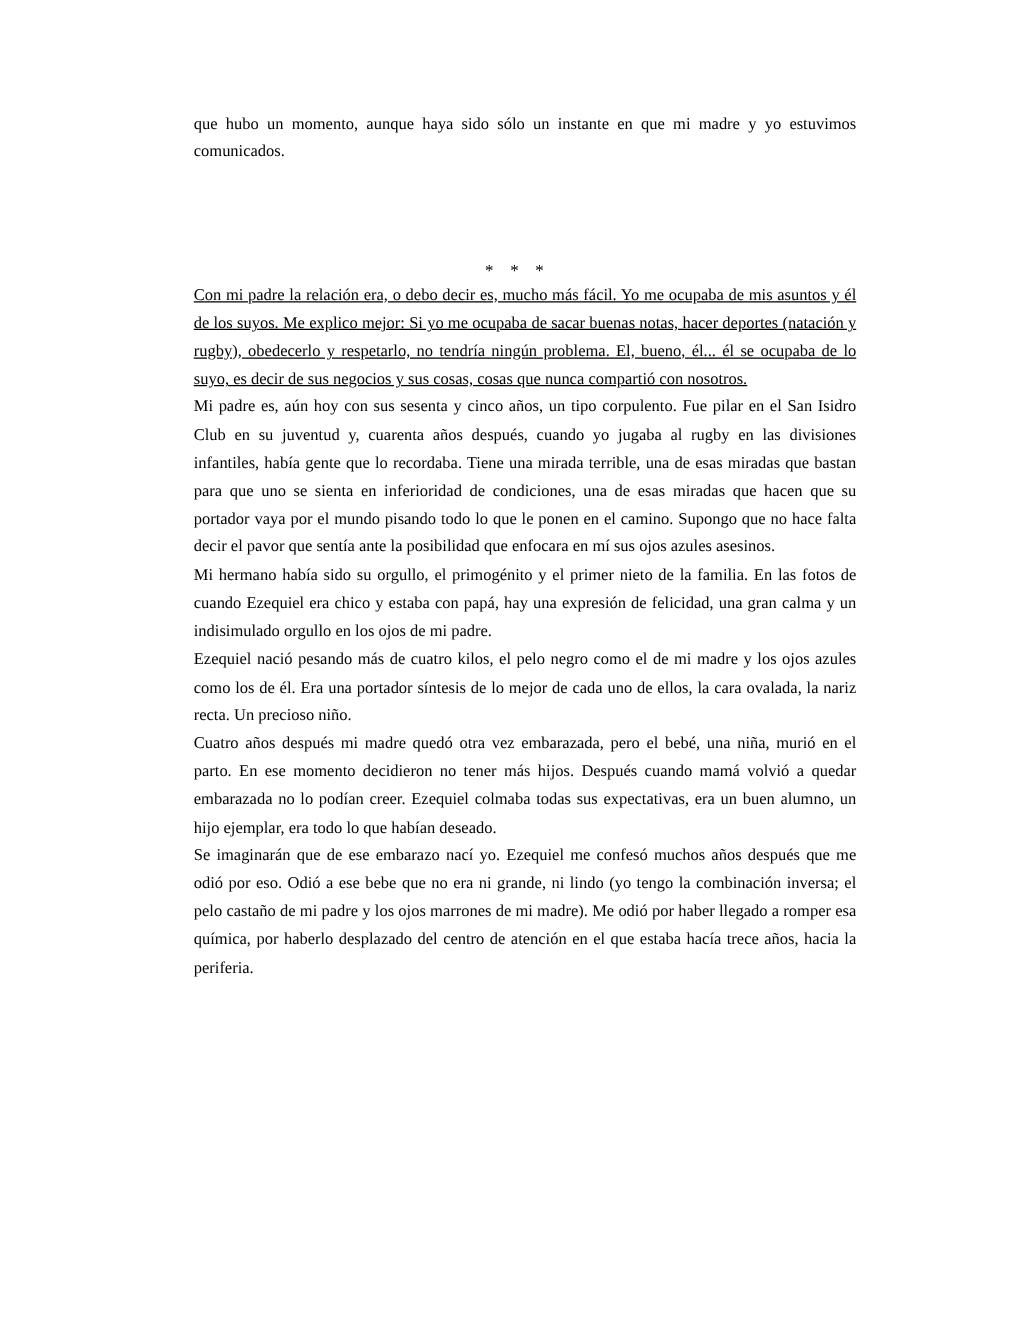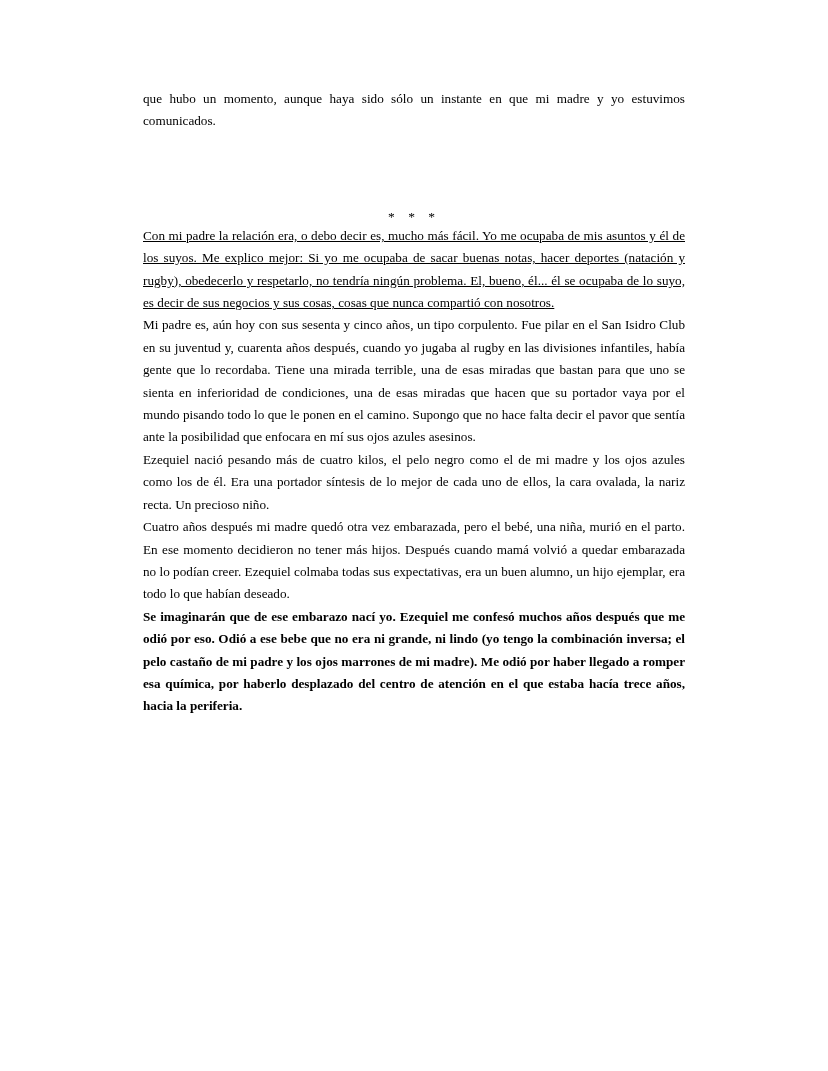--- a/index.html
+++ b/index.html
@@ -19,21 +19,21 @@
     width: 828px;
     height: 1071px;
     background: #ffffff;
     box-sizing: border-box;
     padding: 88px 143px 0 143px;
   }
   .text-column {
     width: 542px;
   }
   p.body-par {
-    margin: 0 0 0 0;
+    margin: 0 0 0 12px;
     font-size: 13.2px;
     line-height: 22.4px;
     text-align: justify;
     text-justify: inter-word;
     hyphens: none;
   }
   .gap-after {
     margin-bottom: 22px;
   }
   .opening-block {
@@ -47,37 +47,37 @@
     color: #000;
     margin-top: 76px;
     margin-bottom: 0;
   }
   .after-divider {
     margin-top: 75px;
     text-decoration: underline;
   }
   .tight-follow {
     margin-top: 0;
-    font-weight: bold;
   }
 </style>
 </head>
 <body>
 
 <div class="page">
   <div class="text-column">
 
     <p class="body-par opening-block">que hubo un momento, aunque haya sido sólo un instante en que mi madre y yo estuvimos comunicados.</p>
 
     <div class="divider">* * *</div>
 
     <p class="body-par gap-after after-divider">Con mi padre la relación era, o debo decir es, mucho más fácil. Yo me ocupaba de mis asuntos y él de los suyos. Me explico mejor: Si yo me ocupaba de sacar buenas notas, hacer deportes (natación y rugby), obedecerlo y respetarlo, no tendría ningún problema. El, bueno, él... él se ocupaba de lo suyo, es decir de sus negocios y sus cosas, cosas que nunca compartió con nosotros.</p>
 
     <p class="body-par gap-after">Mi padre es, aún hoy con sus sesenta y cinco años, un tipo corpulento. Fue pilar en el San Isidro Club en su juventud y, cuarenta años después, cuando yo jugaba al rugby en las divisiones infantiles, había gente que lo recordaba. Tiene una mirada terrible, una de esas miradas que bastan para que uno se sienta en inferioridad de condiciones, una de esas miradas que hacen que su portador vaya por el mundo pisando todo lo que le ponen en el camino. Supongo que no hace falta decir el pavor que sentía ante la posibilidad que enfocara en mí sus ojos azules asesinos.</p>
 
+    <p class="body-par gap-after">Mi hermano había sido su orgullo, el primogénito y el primer nieto de la familia. En las fotos de cuando Ezequiel era chico y estaba con papá, hay una expresión de felicidad, una gran calma y un indisimulado orgullo en los ojos de mi padre.</p>
 
     <p class="body-par gap-after">Ezequiel nació pesando más de cuatro kilos, el pelo negro como el de mi madre y los ojos azules como los de él. Era una portador síntesis de lo mejor de cada uno de ellos, la cara ovalada, la nariz recta. Un precioso niño.</p>
 
     <p class="body-par">Cuatro años después mi madre quedó otra vez embarazada, pero el bebé, una niña, murió en el parto. En ese momento decidieron no tener más hijos. Después cuando mamá volvió a quedar embarazada no lo podían creer. Ezequiel colmaba todas sus expectativas, era un buen alumno, un hijo ejemplar, era todo lo que habían deseado.</p>
 
     <p class="body-par tight-follow">Se imaginarán que de ese embarazo nací yo. Ezequiel me confesó muchos años después que me odió por eso. Odió a ese bebe que no era ni grande, ni lindo (yo tengo la combinación inversa; el pelo castaño de mi padre y los ojos marrones de mi madre). Me odió por haber llegado a romper esa química, por haberlo desplazado del centro de atención en el que estaba hacía trece años, hacia la periferia.</p>
 
   </div>
 </div>
 

